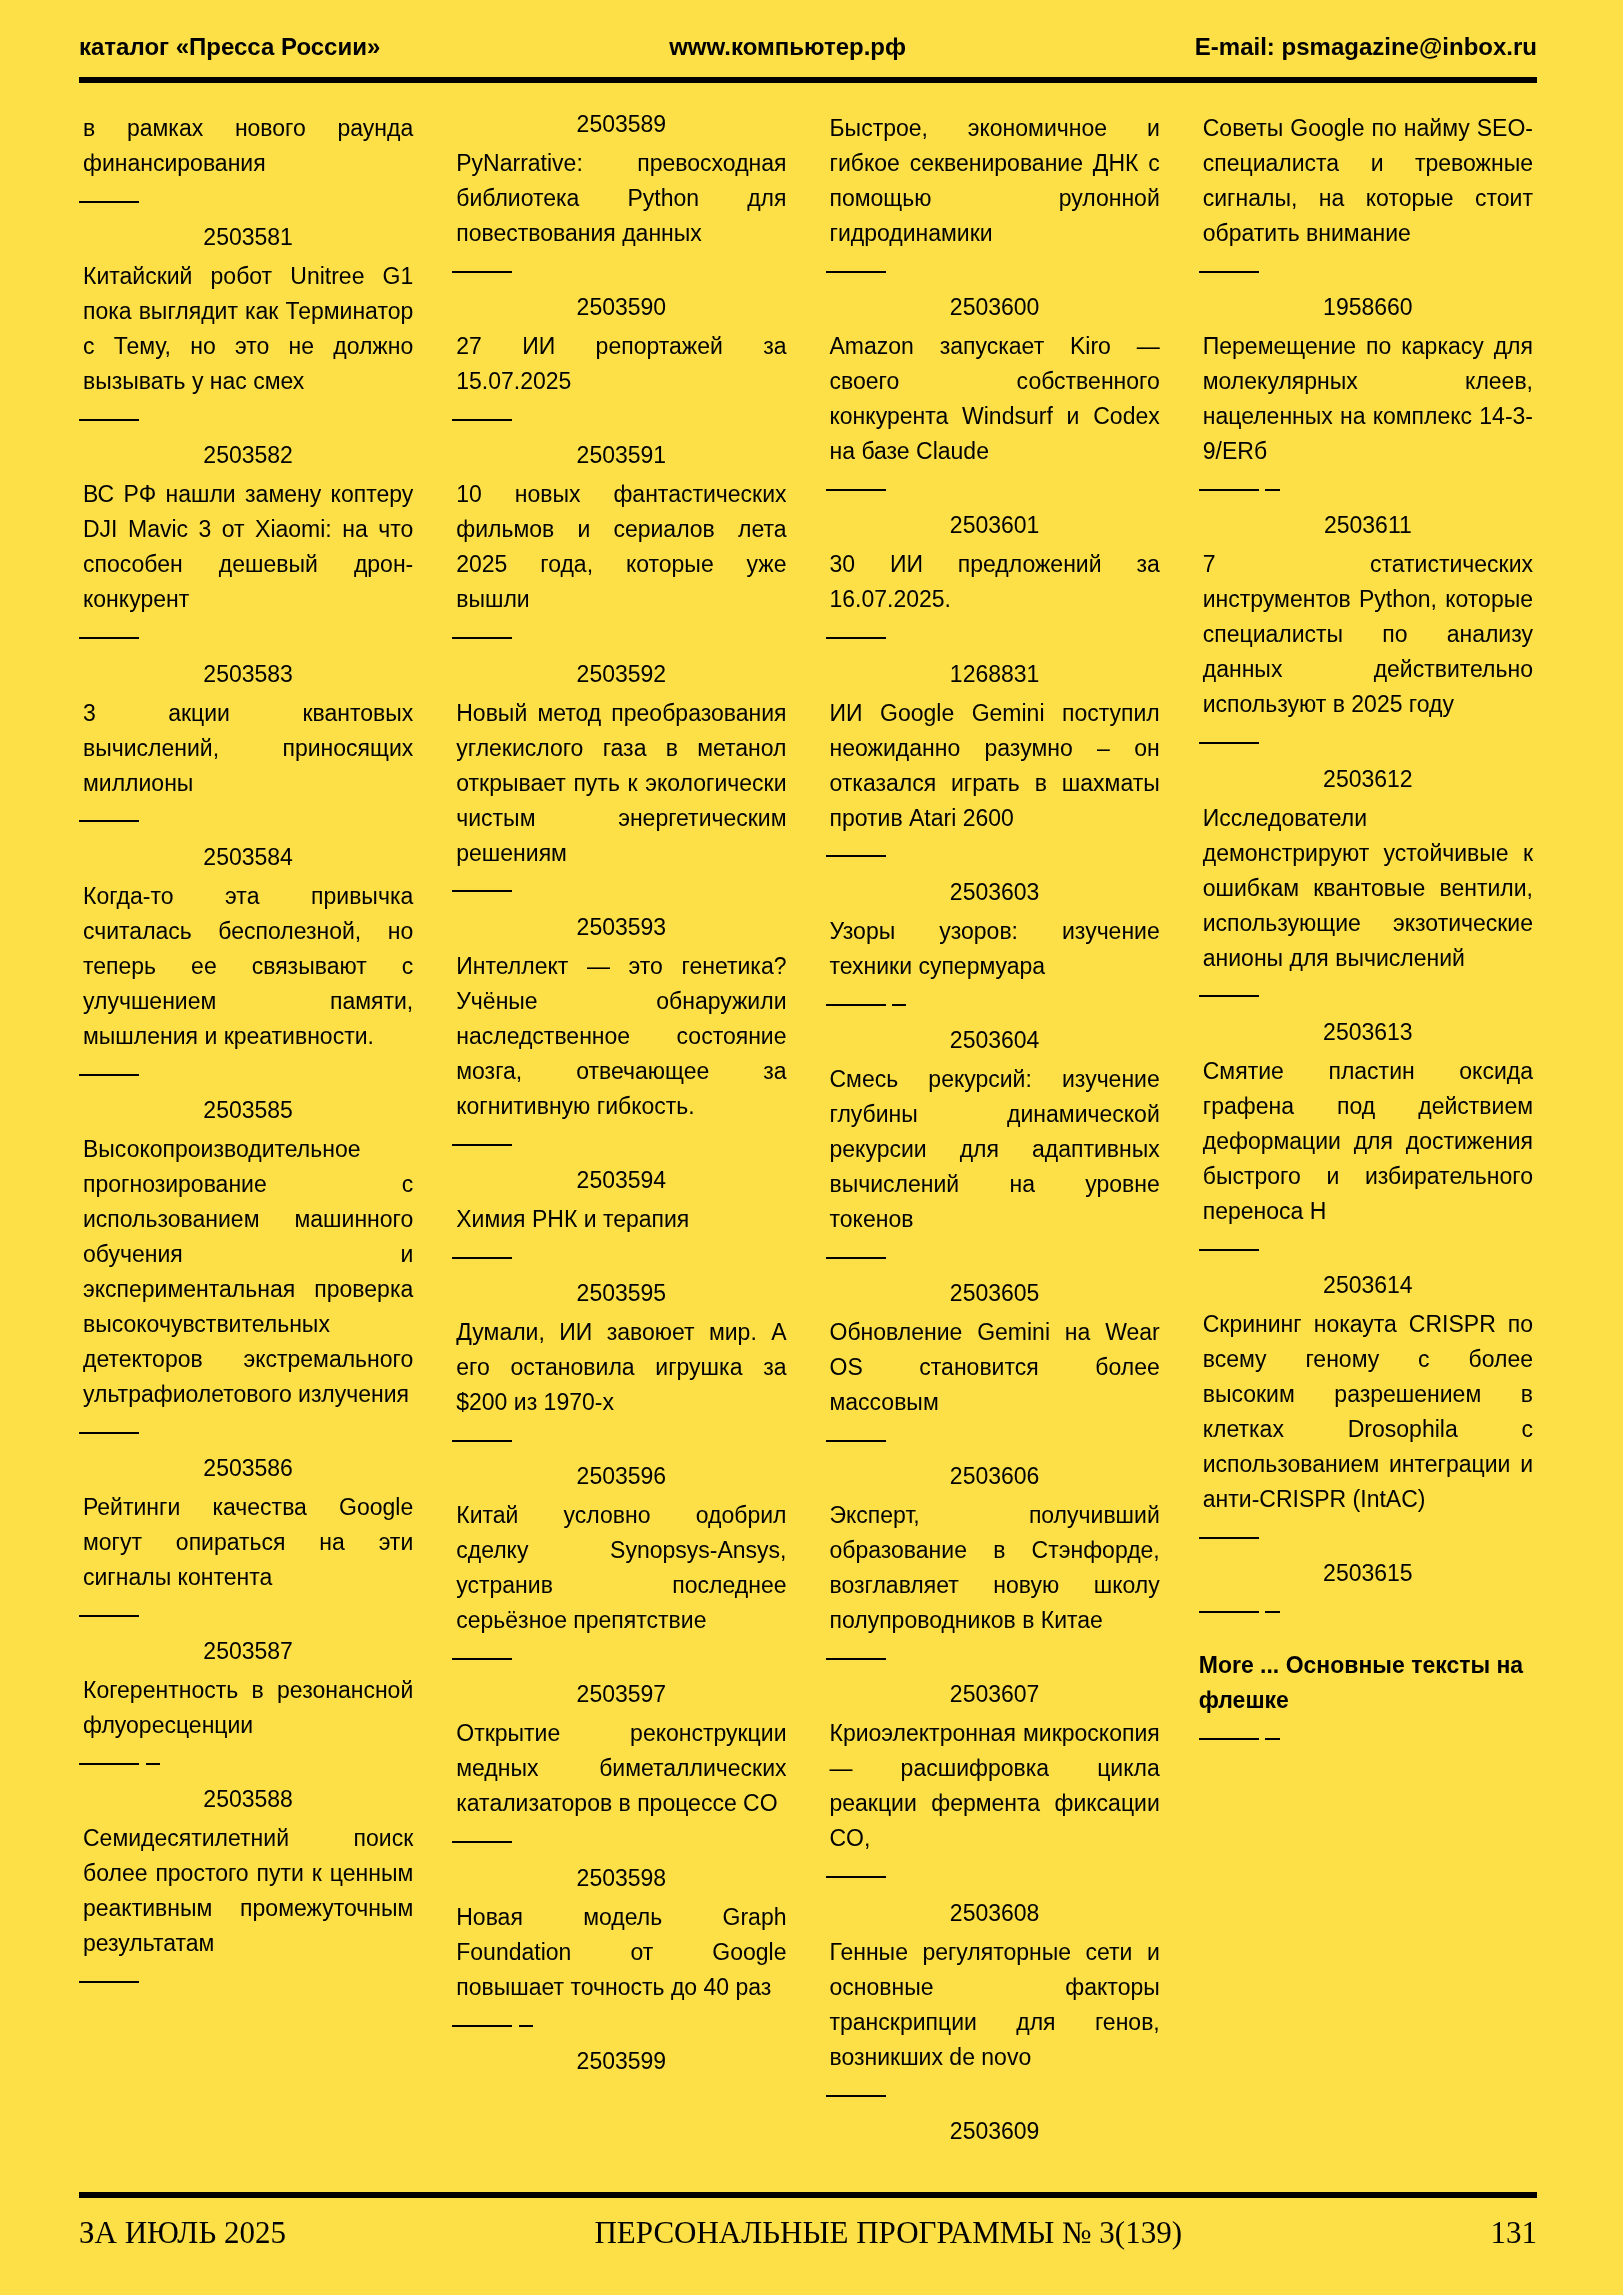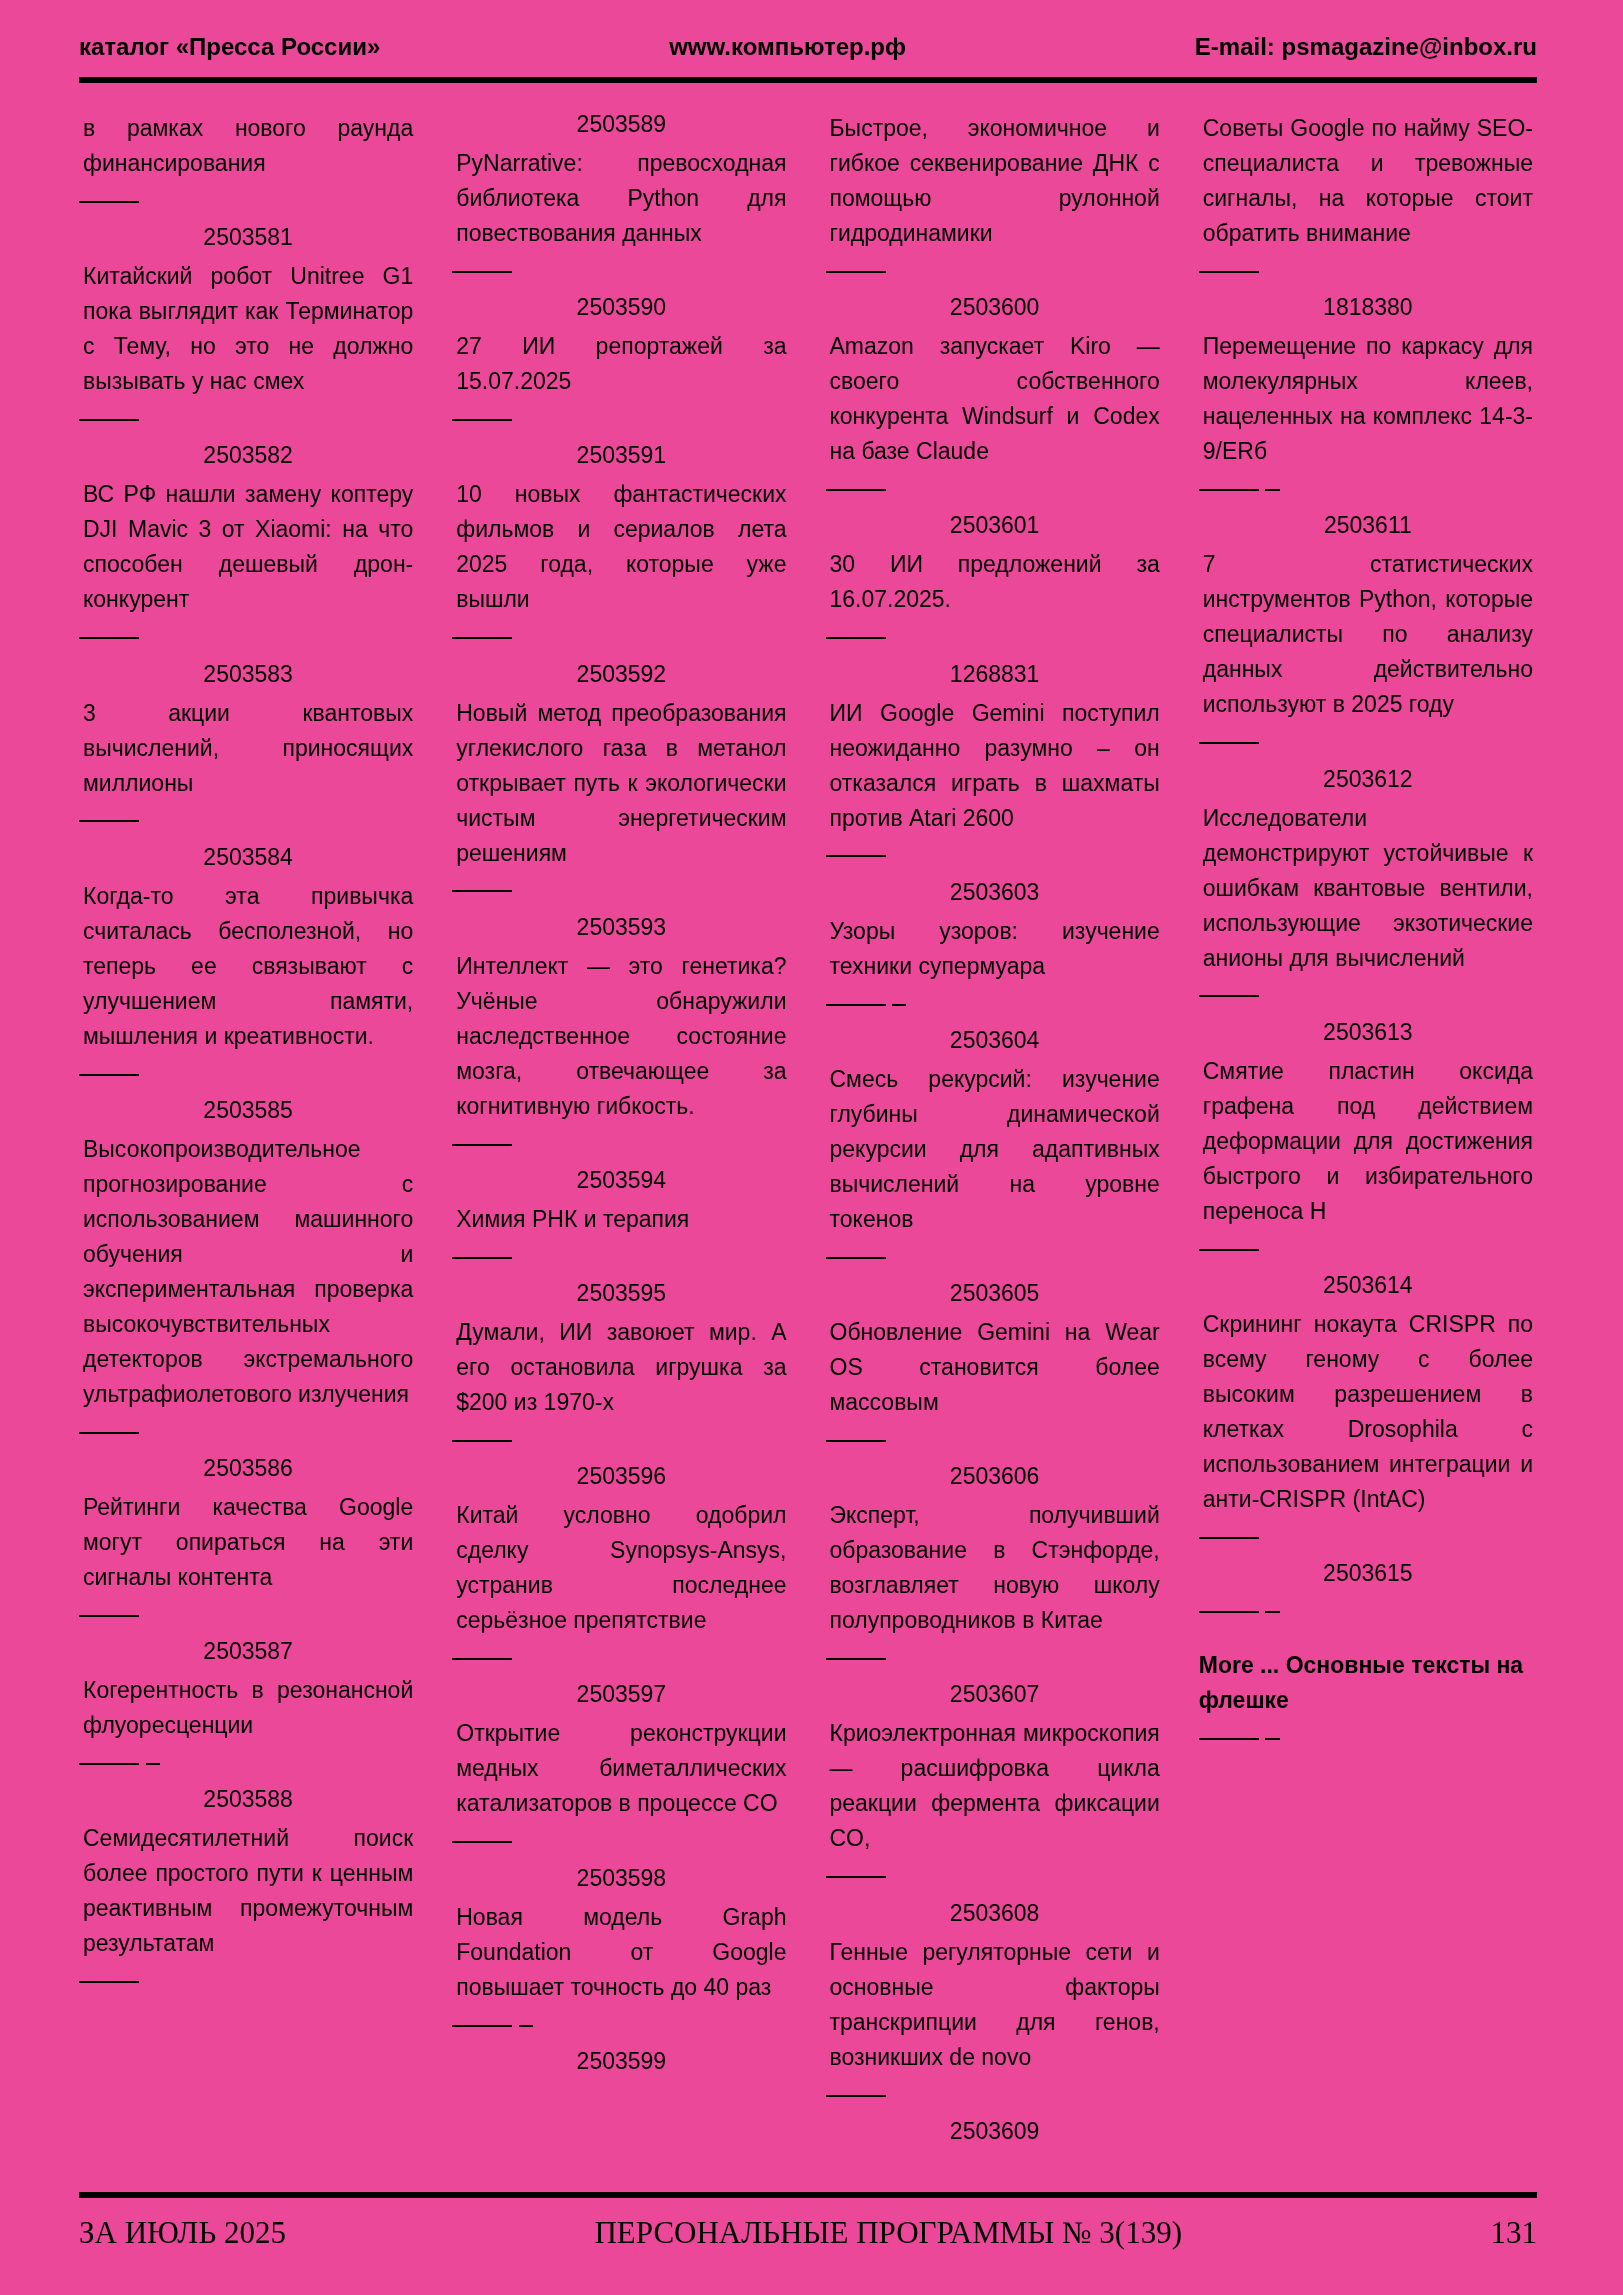--- a/index.html
+++ b/index.html
@@ -1,17 +1,17 @@
 <!DOCTYPE html>
 <html style="font-size:10.5px"><head>
 <meta charset="utf-8">
 <style>
   html,body { margin:0; padding:0; background:#888; }
   .page {
-    width:1623px; height:2295px; background:#ec4899; color:#000;
+    width:1623px; height:2295px; background:#fde047; color:#000;
     position:relative; box-sizing:border-box;
     font-family:"Liberation Sans", sans-serif;
     overflow:hidden;
   }
   header {
     display:flex; justify-content:space-between; align-items:flex-end;
     padding:34px 86px 0 79px;
     font-weight:bold; font-size:24px; line-height:1.1;
   }
   .header-rule {
@@ -207,21 +207,21 @@
         <div class="sep">
           <span class="sep-line"></span>
         </div>
         <p class="entry-id">2503609</p>
       </div>
       <div class="col">
         <p class="cont-text">Советы Google по найму SEO-специалиста и тревожные сигналы, на которые стоит обратить внимание</p>
         <div class="sep">
           <span class="sep-line"></span>
         </div>
-        <p class="entry-id">1818380</p>
+        <p class="entry-id">1958660</p>
         <p class="entry-text">Перемещение по каркасу для молекулярных клеев, нацеленных на комплекс 14-3-9/ERб</p>
         <div class="sep">
           <span class="sep-line"></span>
           <span class="sep-tail"></span>
         </div>
         <p class="entry-id">2503611</p>
         <p class="entry-text">7 статистических инструментов Python, которые специалисты по анализу данных действительно используют в 2025 году</p>
         <div class="sep">
           <span class="sep-line"></span>
         </div>

